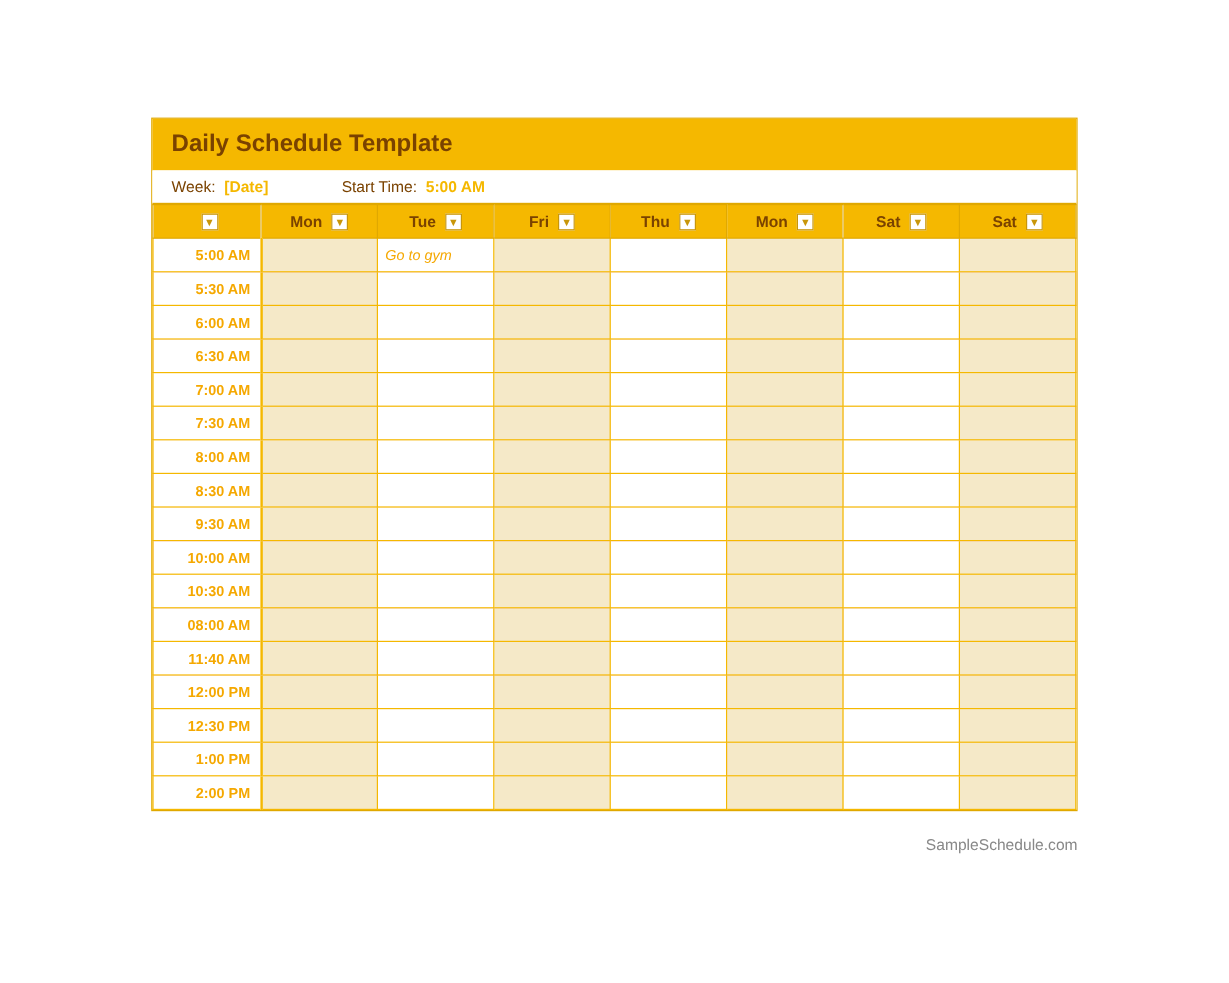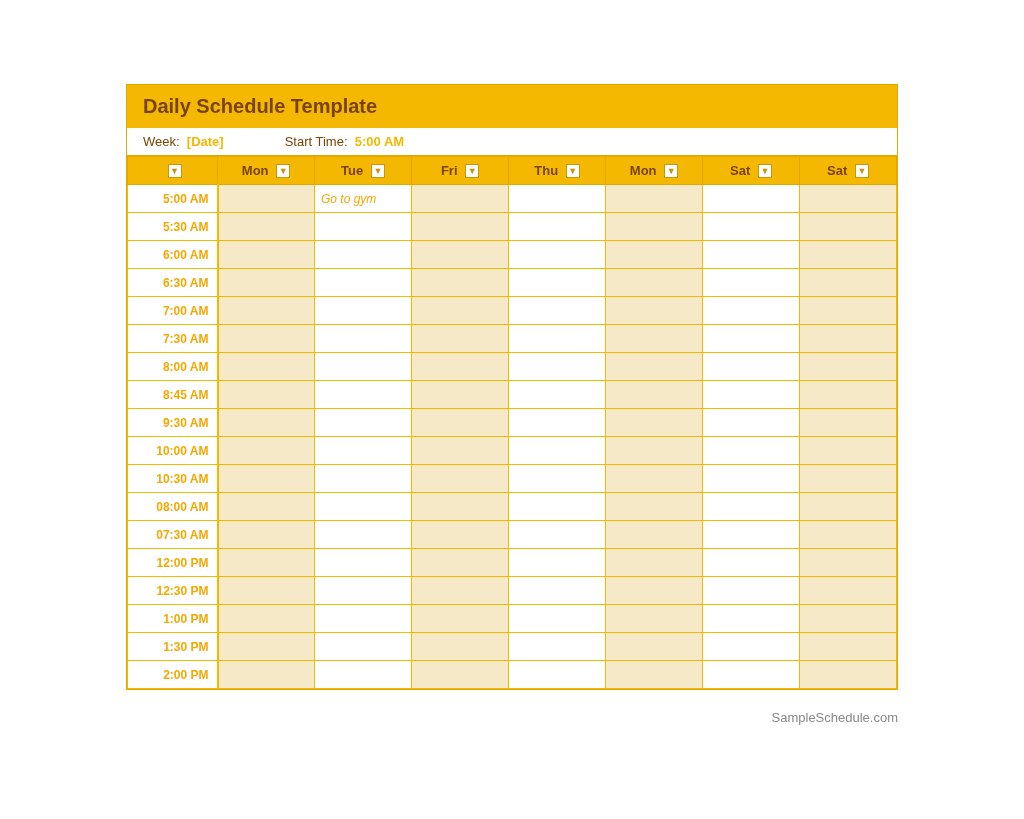--- a/index.html
+++ b/index.html
@@ -272,21 +272,21 @@
             <td class="time-cell">8:00 AM</td>
             <td class="day-cell col-mon"></td>
             <td class="entry-cell col-tue"></td>
             <td class="day-cell col-wed"></td>
             <td class="entry-cell col-thu"></td>
             <td class="day-cell col-fri"></td>
             <td class="entry-cell col-sat"></td>
             <td class="day-cell col-sun"></td>
           </tr>
           <tr>
-            <td class="time-cell">8:45 AM</td>
+            <td class="time-cell">8:30 AM</td>
             <td class="day-cell col-mon"></td>
             <td class="entry-cell col-tue"></td>
             <td class="day-cell col-wed"></td>
             <td class="entry-cell col-thu"></td>
             <td class="day-cell col-fri"></td>
             <td class="entry-cell col-sat"></td>
             <td class="day-cell col-sun"></td>
           </tr>
           <tr>
             <td class="time-cell">9:30 AM</td>
@@ -322,21 +322,21 @@
             <td class="time-cell">08:00 AM</td>
             <td class="day-cell col-mon"></td>
             <td class="entry-cell col-tue"></td>
             <td class="day-cell col-wed"></td>
             <td class="entry-cell col-thu"></td>
             <td class="day-cell col-fri"></td>
             <td class="entry-cell col-sat"></td>
             <td class="day-cell col-sun"></td>
           </tr>
           <tr>
-            <td class="time-cell">07:30 AM</td>
+            <td class="time-cell">11:40 AM</td>
             <td class="day-cell col-mon"></td>
             <td class="entry-cell col-tue"></td>
             <td class="day-cell col-wed"></td>
             <td class="entry-cell col-thu"></td>
             <td class="day-cell col-fri"></td>
             <td class="entry-cell col-sat"></td>
             <td class="day-cell col-sun"></td>
           </tr>
           <tr>
             <td class="time-cell">12:00 PM</td>
@@ -353,30 +353,20 @@
             <td class="day-cell col-mon"></td>
             <td class="entry-cell col-tue"></td>
             <td class="day-cell col-wed"></td>
             <td class="entry-cell col-thu"></td>
             <td class="day-cell col-fri"></td>
             <td class="entry-cell col-sat"></td>
             <td class="day-cell col-sun"></td>
           </tr>
           <tr>
             <td class="time-cell">1:00 PM</td>
-            <td class="day-cell col-mon"></td>
-            <td class="entry-cell col-tue"></td>
-            <td class="day-cell col-wed"></td>
-            <td class="entry-cell col-thu"></td>
-            <td class="day-cell col-fri"></td>
-            <td class="entry-cell col-sat"></td>
-            <td class="day-cell col-sun"></td>
-          </tr>
-          <tr>
-            <td class="time-cell">1:30 PM</td>
             <td class="day-cell col-mon"></td>
             <td class="entry-cell col-tue"></td>
             <td class="day-cell col-wed"></td>
             <td class="entry-cell col-thu"></td>
             <td class="day-cell col-fri"></td>
             <td class="entry-cell col-sat"></td>
             <td class="day-cell col-sun"></td>
           </tr>
           <tr>
             <td class="time-cell">2:00 PM</td>

